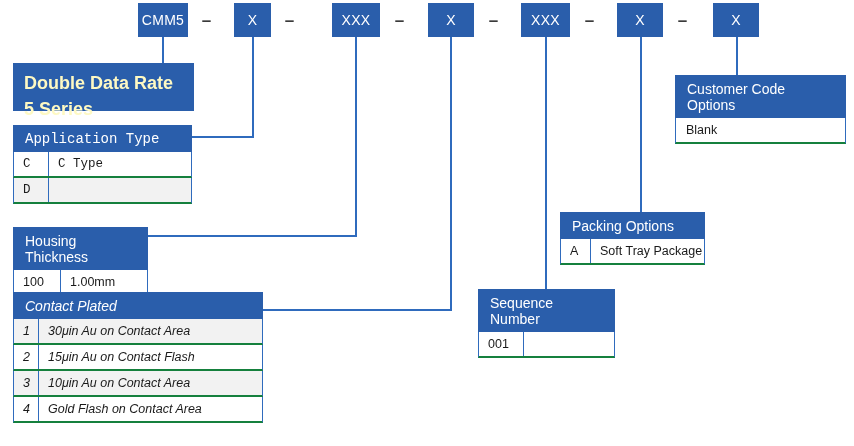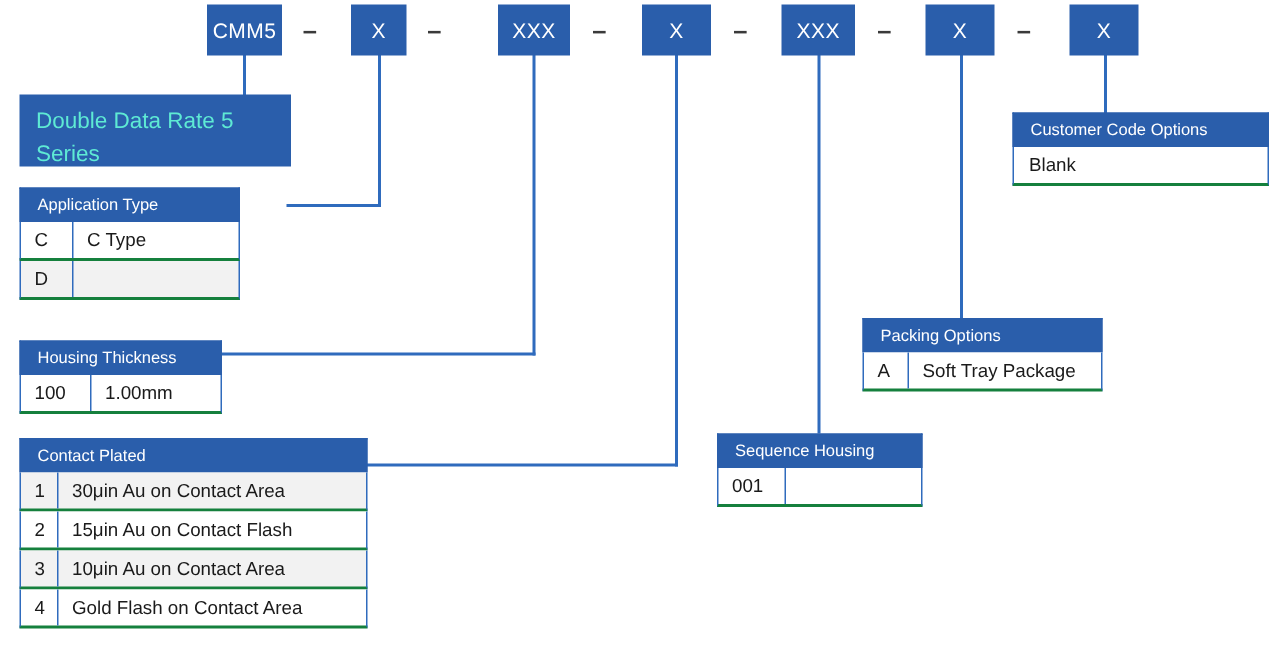--- a/index.html
+++ b/index.html
@@ -54,30 +54,31 @@
   }
 
   
   .block {
     position: absolute;
     z-index: 2;
     box-sizing: border-box;
   }
   .solid-block {
     background: #2a5eab;
-    color: #5eead4;
-    font-size: 15px;
+    color: #fef9c3;
+    font-size: 18px;
     line-height: 1.45;
     padding: 7px 11px;
     box-sizing: border-box;
+    font-weight: bold;
   }
   .tbl-header {
     background: #2a5eab;
     color: #ffffff;
-    font-size: 11px;
+    font-size: 14px;
     padding: 5px 11px;
     box-sizing: border-box;
     border: 1px solid #2a5eab;
     border-bottom: none;
   }
   .tbl-row {
     display: flex;
     box-sizing: border-box;
     border-left: 1px solid #2f6bbd;
     border-right: 1px solid #2f6bbd;
@@ -156,68 +157,68 @@
   <div class="dash" style="left:669px; top:3px; width:27px; height:34px;">–</div>
 
   <div class="code-box" style="left:713px; top:3px; width:46px; height:34px;">
     <span>X</span>
   </div>
 
   <div class="block solid-block" style="left:13px; top:63px; width:181px; height:48px;">
     <div>Double Data Rate 5 Series</div>
   </div>
 
-  <div class="block" style="left:13px; top:125px; width:147px;">
+  <div class="block" style="left:13px; top:125px; width:179px;font-family:Liberation Mono, monospace;">
     <div class="tbl-header">Application Type</div>
     <div class="tbl-row">
       <div class="c-key" style="width:35px;">C</div>
       <div class="c-val">C Type</div>
     </div>
     <div class="tbl-row alt">
       <div class="c-key" style="width:35px;">D</div>
     </div>
   </div>
 
   <div class="block" style="left:13px; top:227px; width:135px;">
     <div class="tbl-header">Housing Thickness</div>
     <div class="tbl-row">
       <div class="c-key" style="width:47px;">100</div>
       <div class="c-val">1.00mm</div>
     </div>
   </div>
 
-  <div class="block" style="left:13px; top:292px; width:232px;">
+  <div class="block" style="left:13px; top:292px; width:250px;font-style:italic;">
     <div class="tbl-header">Contact Plated</div>
     <div class="tbl-row alt">
       <div class="c-key" style="width:25px;">1</div>
       <div class="c-val">30μin Au on Contact Area</div>
     </div>
     <div class="tbl-row">
       <div class="c-key" style="width:25px;">2</div>
       <div class="c-val">15μin Au on Contact Flash</div>
     </div>
     <div class="tbl-row alt">
       <div class="c-key" style="width:25px;">3</div>
       <div class="c-val">10μin Au on Contact Area</div>
     </div>
     <div class="tbl-row">
       <div class="c-key" style="width:25px;">4</div>
       <div class="c-val">Gold Flash on Contact Area</div>
     </div>
   </div>
 
   <div class="block" style="left:478px; top:289px; width:137px;">
-    <div class="tbl-header">Sequence Housing</div>
+    <div class="tbl-header">Sequence Number</div>
     <div class="tbl-row">
       <div class="c-key" style="width:45px;">001</div>
       <div class="c-val">&nbsp;</div>
     </div>
   </div>
 
-  <div class="block" style="left:560px; top:212px; width:160px;margin-left:15px;">
+  <div class="block" style="left:560px; top:212px; width:145px;">
     <div class="tbl-header">Packing Options</div>
     <div class="tbl-row">
       <div class="c-key" style="width:30px;">A</div>
       <div class="c-val">Soft Tray Package</div>
     </div>
   </div>
 
   <div class="block" style="left:675px; top:75px; width:171px;">
     <div class="tbl-header">Customer Code Options</div>
     <div class="tbl-row single">

